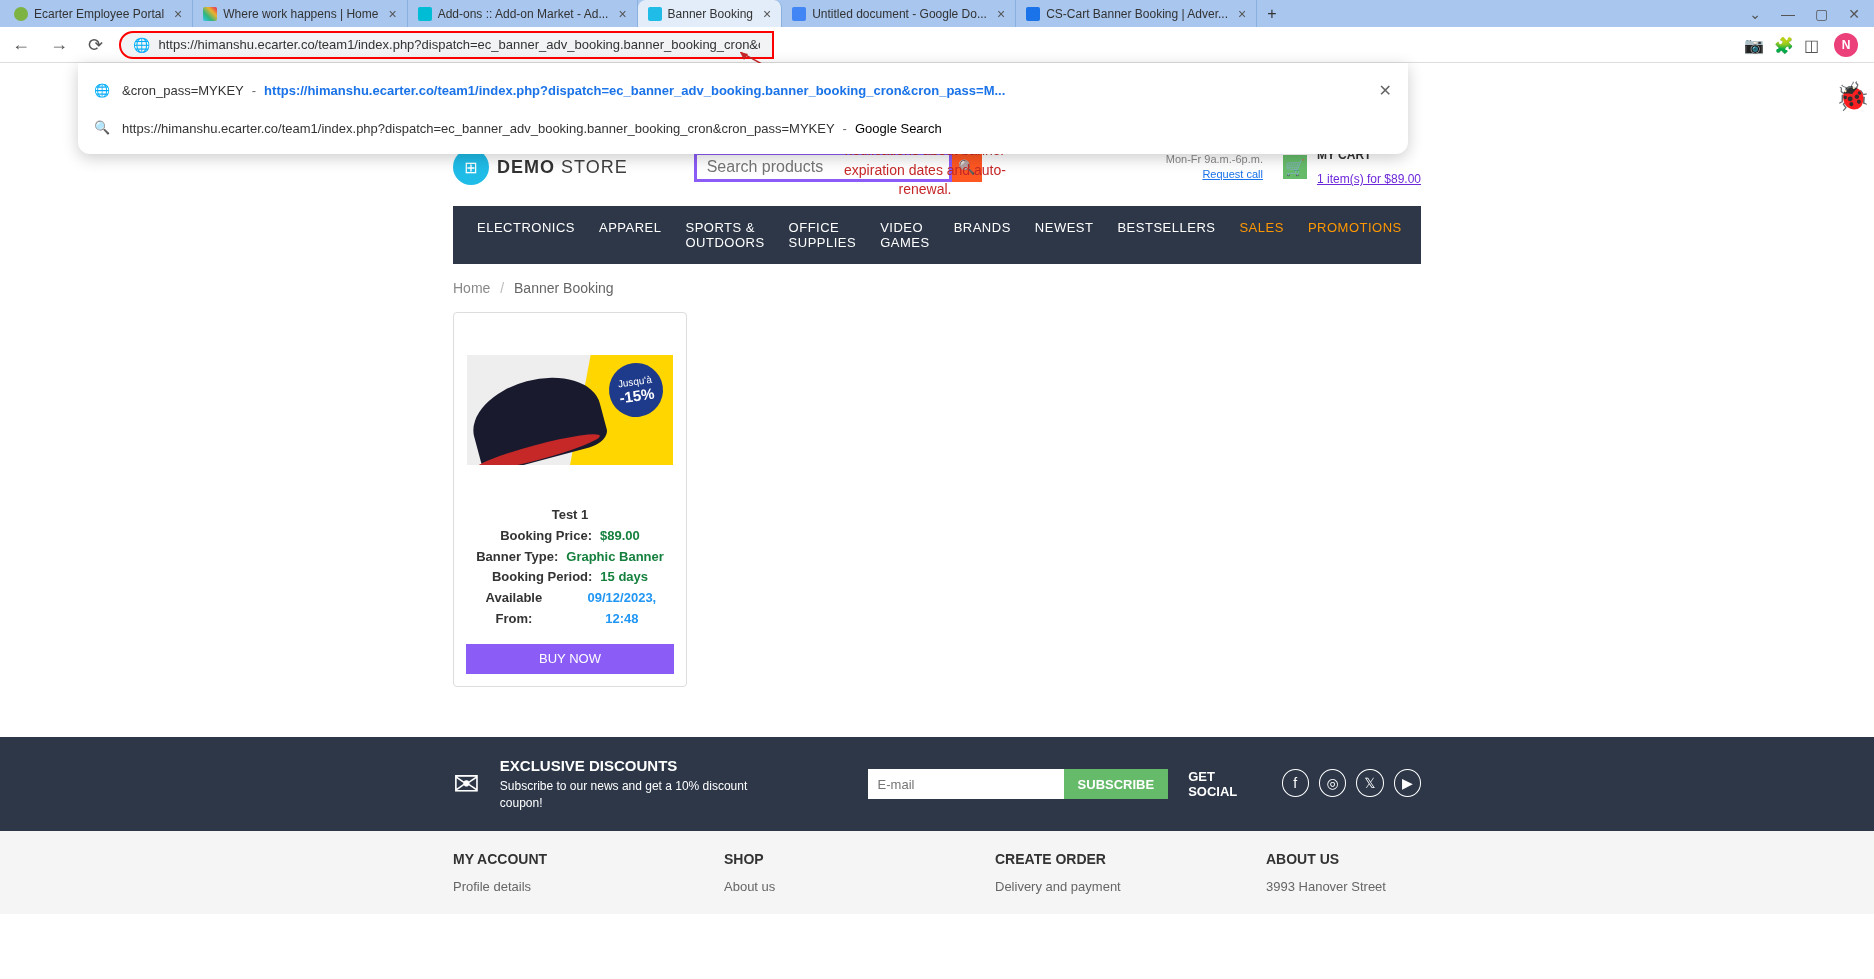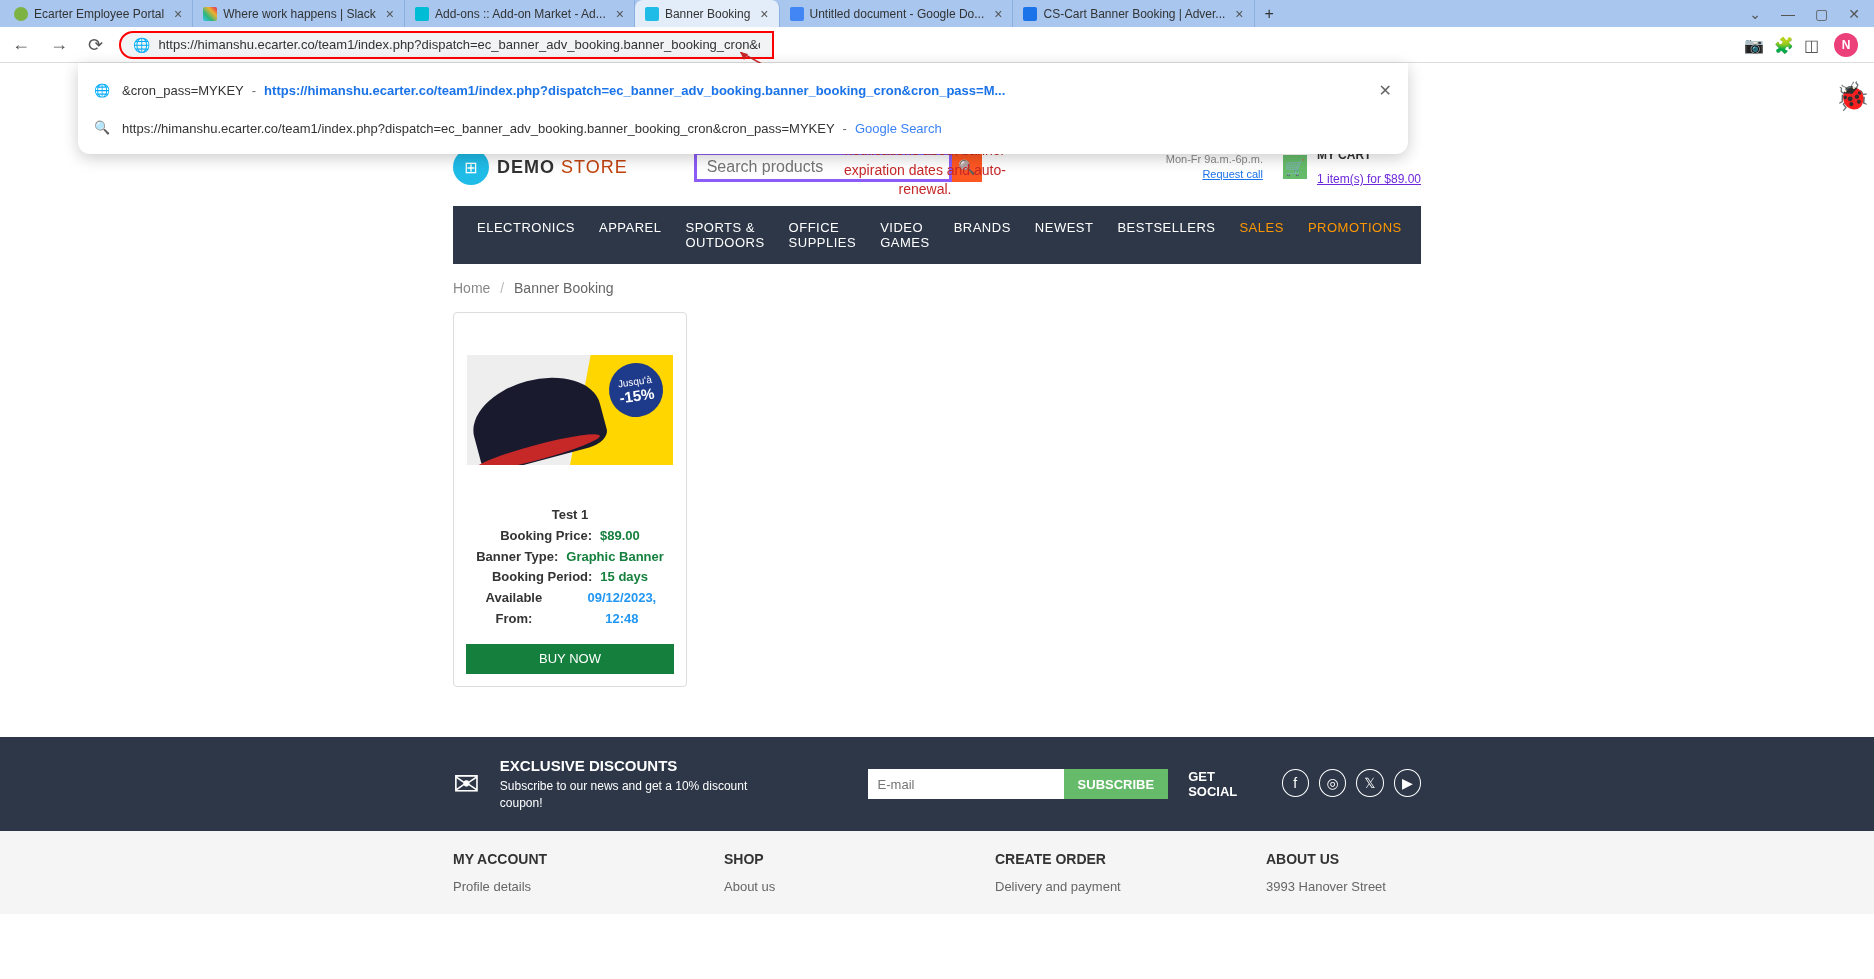--- a/index.html
+++ b/index.html
@@ -46,21 +46,21 @@
     .debug-icon { position: absolute; right: 4px; top: 80px; font-size: 28px; color: #888; }
     
     
     .store-wrap { max-width: 968px; margin: 0 auto; padding-top: 75px; }
     .store-header { display: flex; align-items: center; padding: 10px 0 20px; gap: 16px; }
     .logo { display: flex; align-items: center; gap: 8px; }
     .logo-circle { width: 36px; height: 36px; border-radius: 50%; background: #1fbce8; display: flex; align-items: center; justify-content: center; }
     .logo-dots { color: #fff; font-size: 16px; }
     .logo-text { font-size: 18px; letter-spacing: 1px; }
     .logo-bold { font-weight: bold; color: #333; }
-    .logo-light { font-weight: 300; color: #c2410c; }
+    .logo-light { font-weight: 300; color: #404040; }
     .search-wrap { display: flex; margin-left: 50px; }
     .search-input { width: 258px; height: 30px; border: 3px solid #8b5cf6; padding: 0 10px; font-size: 16px; outline: none; }
     .search-btn { width: 30px; height: 30px; background: #ff5722; border: none; color: #fff; cursor: pointer; font-size: 14px; }
     .store-info { margin-left: auto; display: flex; gap: 20px; align-items: center; }
     .hours { font-size: 11px; color: #888; text-align: right; line-height: 1.4; }
     .request-link { color: #1a73e8; text-decoration: underline; cursor: pointer; }
     .cart-wrap { display: flex; align-items: center; gap: 10px; }
     .cart-btn { width: 24px; height: 24px; background: #66bb6a; display: flex; align-items: center; justify-content: center; color: #fff; cursor: pointer; }
     .cart-text { font-size: 12px; }
     .cart-title { font-weight: bold; color: #333; }
@@ -84,21 +84,21 @@
     .img-shoe { position: absolute; left: 5px; bottom: 5px; width: 130px; height: 80px; background: #1a1a2e; border-radius: 60% 60% 20% 20%; transform: rotate(-15deg); }
     .img-sole { position: absolute; left: 5px; bottom: 5px; width: 130px; height: 15px; background: #c62828; border-radius: 50%; transform: rotate(-15deg); }
     .img-badge { position: absolute; right: 10px; top: 8px; width: 54px; height: 54px; background: #1e3a8a; border-radius: 50%; color: #fff; display: flex; flex-direction: column; align-items: center; justify-content: center; font-size: 10px; transform: rotate(-8deg); }
     .badge-big { font-size: 15px; font-weight: bold; }
     .product-info { text-align: center; margin-top: 40px; font-size: 13px; line-height: 1.6; }
     .product-name { font-weight: bold; color: #333; }
     .info-row { display: flex; justify-content: center; gap: 8px; }
     .info-label { font-weight: bold; color: #333; }
     .info-value { color: #15803d; font-weight: bold; }
     .info-value.blue { color: #2196f3; }
-    .buy-btn { width: 100%; height: 30px; background: #15803d; color: #fff; border: none; font-size: 13px; font-weight: 500; cursor: pointer; margin-top: 14px; }
+    .buy-btn { width: 100%; height: 30px; background: #8b5cf6; color: #fff; border: none; font-size: 13px; font-weight: 500; cursor: pointer; margin-top: 14px; }
     
     
     .footer-dark { background: #2d3748; margin-top: 50px; padding: 20px 0; }
     .footer-dark-inner { max-width: 968px; margin: 0 auto; display: flex; align-items: center; gap: 20px; }
     .mail-icon { color: #fff; font-size: 32px; }
     .discounts-text { color: #fff; }
     .disc-title { font-weight: bold; font-size: 15px; }
     .disc-sub { font-size: 12px; margin-top: 4px; line-height: 1.4; }
     .email-wrap { display: flex; margin-left: 60px; }
     .email-input { width: 196px; height: 30px; border: none; padding: 5px 10px; font-size: 13px; outline: none; }
@@ -117,21 +117,21 @@
 <body>
 
 <div class="browser-chrome">
   <div class="tab">
       <div class="tab-icon" style="background:#7cb342;border-radius:50%"></div>
       <span>Ecarter Employee Portal</span>
       <span class="tab-close">×</span>
     </div>
   <div class="tab">
       <div class="tab-icon" style="background:linear-gradient(45deg,#36c5f0,#2eb67d,#ecb22e,#e01e5a)"></div>
-      <span>Where work happens | Slack</span>
+      <span>Where work happens | Home</span>
       <span class="tab-close">×</span>
     </div>
   <div class="tab">
       <div class="tab-icon" style="background:#00bcd4"></div>
       <span>Add-ons :: Add-on Market - Ad...</span>
       <span class="tab-close">×</span>
     </div>
   <div class="tab active">
       <div class="tab-icon" style="background:#1fbce8"></div>
       <span>Banner Booking</span>
@@ -182,21 +182,21 @@
       <span class="omni-sep">-</span>
       <span class="omni-link">https://himanshu.ecarter.co/team1/index.php?dispatch=ec_banner_adv_booking.banner_booking_cron&amp;cron_pass=M...</span>
     </div>
     <span class="omni-close">✕</span>
   </div>
   <div class="omni-row">
     <span class="omni-icon">🔍</span>
     <div class="omni-text">
       <span class="omni-normal">https://himanshu.ecarter.co/team1/index.php?dispatch=ec_banner_adv_booking.banner_booking_cron&amp;cron_pass=MYKEY</span>
       <span class="omni-sep">-</span>
-      <span class="omni-normal" style="color:#3b82f6">Google Search</span>
+      <span class="omni-normal" style="color:#000000">Google Search</span>
     </div>
   </div>
 </div>
 
 <div class="annotation">
   <svg class="annotation-line" viewBox="0 0 100 55">
     <line x1="0" y1="0" x2="100" y2="55" stroke="#c62828" stroke-width="1.5"></line>
     <polygon points="0,0 8,2 4,8" fill="#c62828"></polygon>
   </svg>
   <div class="annotation-text">Here, hit the crone URL to send customers notifications about banner expiration dates and auto-renewal.</div>

